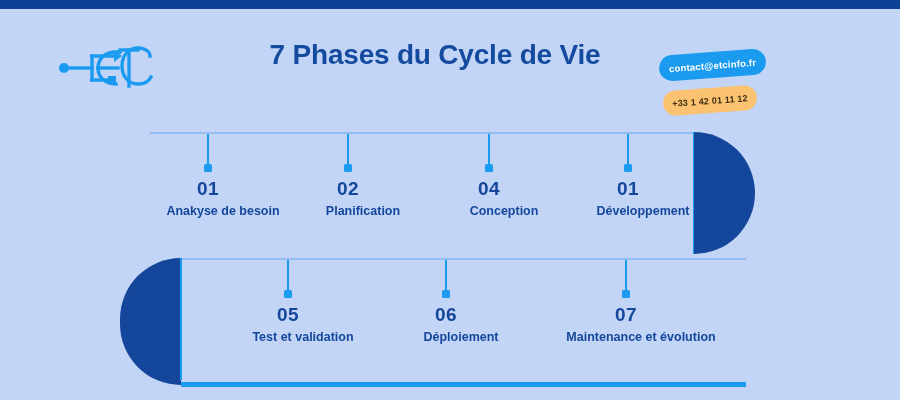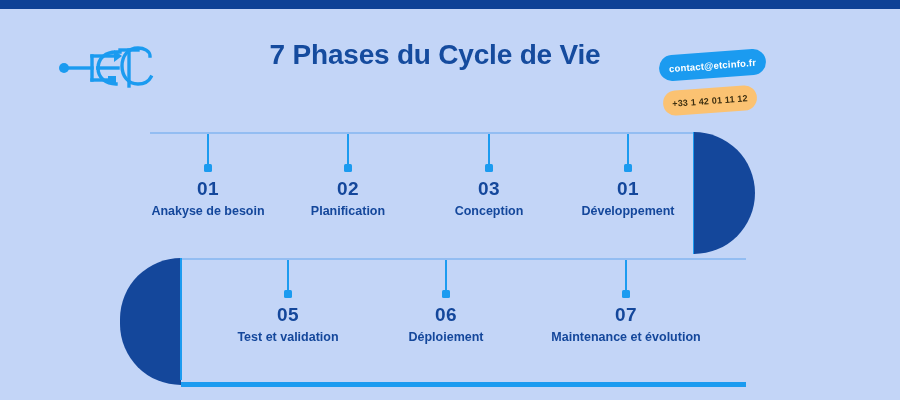--- a/index.html
+++ b/index.html
@@ -177,21 +177,21 @@
     position: absolute;
     left: 0;
     top: 44px;
     width: 100%;
     font-size: 19px;
     font-weight: bold;
     letter-spacing: 0.4px;
   }
   .step-label {
     position: absolute;
-    left: 0;
+    left: 15px;
     top: 70px;
     width: 100%;
     font-size: 12.5px;
     font-weight: bold;
     white-space: nowrap;
   }
 </style>
 </head>
 <body>
 
@@ -243,21 +243,21 @@
       </div>
       <div class="step" style="left: 243px; top: 134px; width: 210px;">
         <div class="step-stem"></div>
         <div class="step-dot"></div>
         <div class="step-num">02</div>
         <div class="step-label">Planification</div>
       </div>
       <div class="step" style="left: 384px; top: 134px; width: 210px;">
         <div class="step-stem"></div>
         <div class="step-dot"></div>
-        <div class="step-num">03</div>
+        <div class="step-num">04</div>
         <div class="step-label">Conception</div>
       </div>
       <div class="step" style="left: 523px; top: 134px; width: 210px;">
         <div class="step-stem"></div>
         <div class="step-dot"></div>
         <div class="step-num">01</div>
         <div class="step-label">Développement</div>
       </div>
       <div class="step" style="left: 183px; top: 260px; width: 210px;">
         <div class="step-stem"></div>

